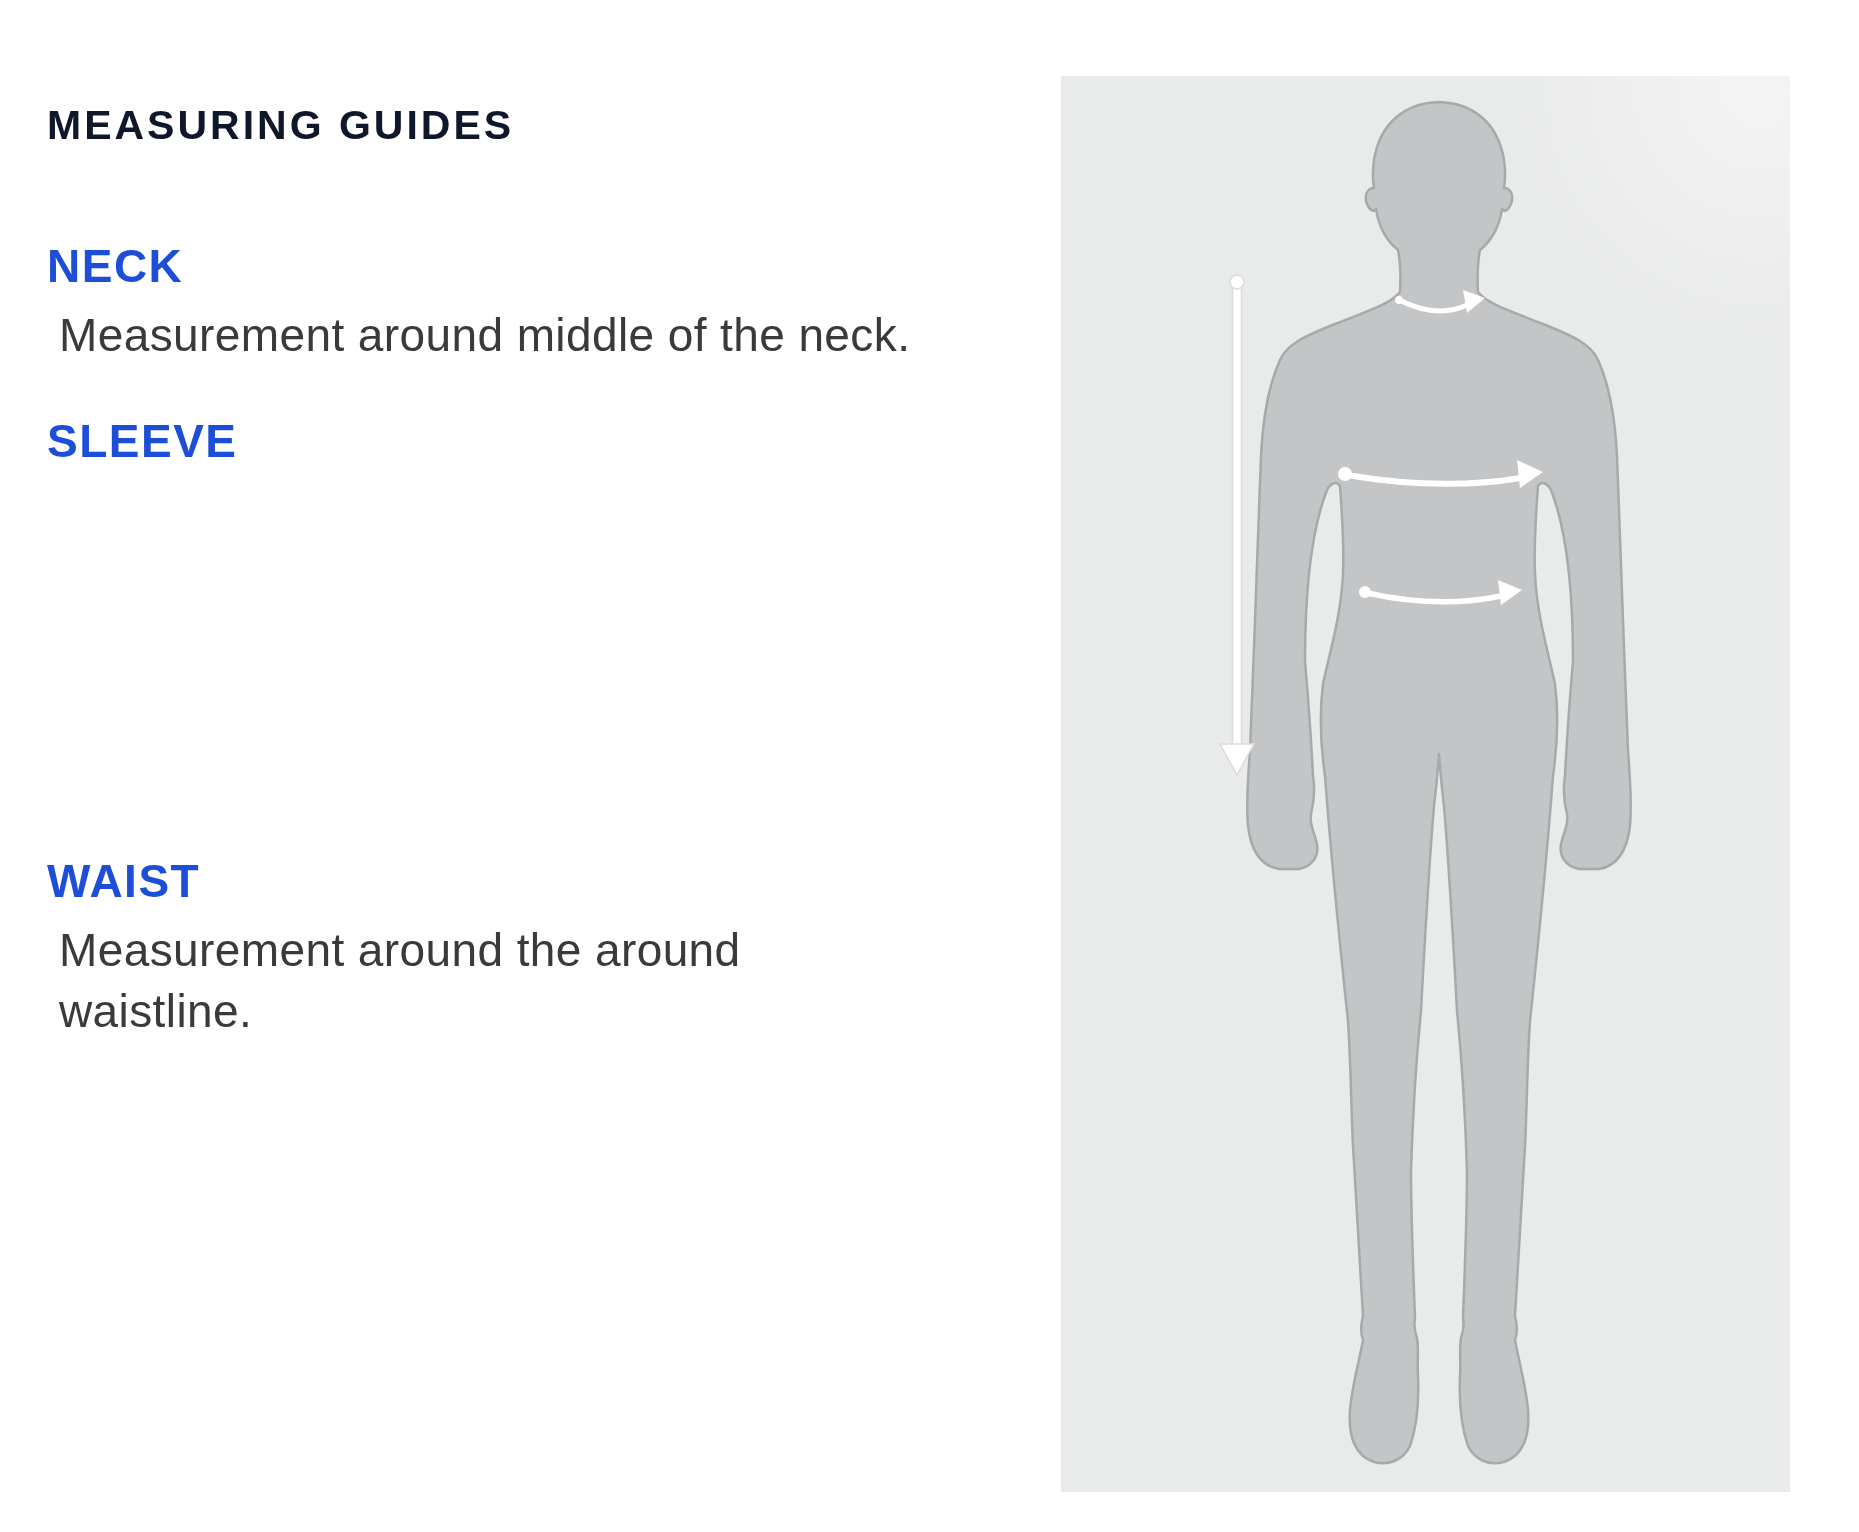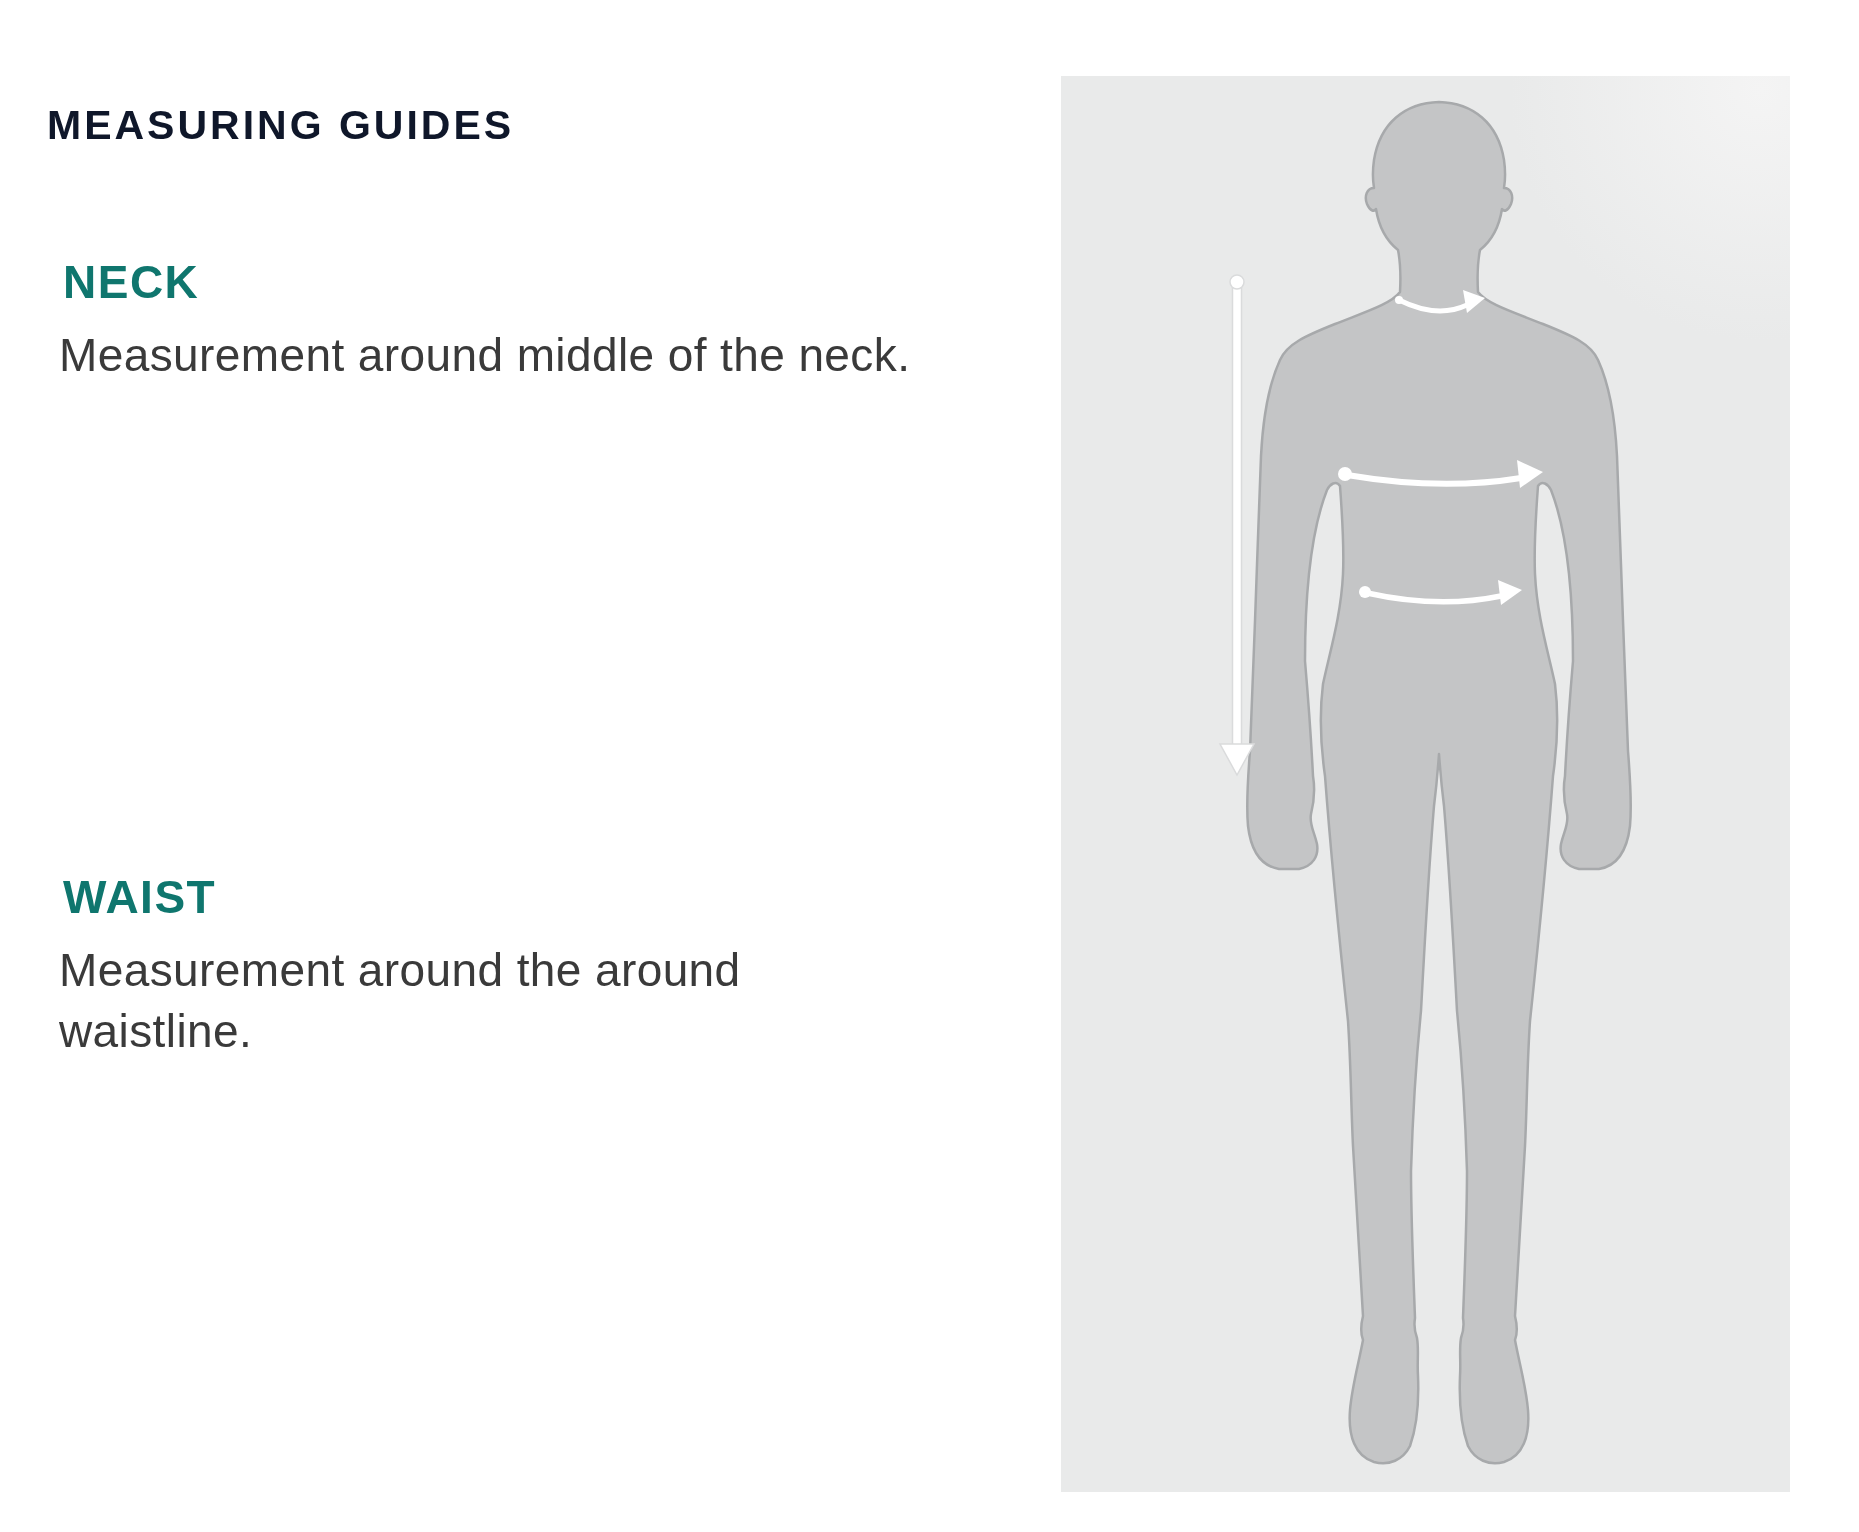--- a/index.html
+++ b/index.html
@@ -11,21 +11,21 @@
     position:absolute;left:47px;top:68px;
     font-size:41px;font-weight:800;letter-spacing:3px;color:#0f172a;line-height:46px;
     white-space:nowrap;
   }
   .section{position:absolute;left:47px;width:900px;}
   .section-neck{top:239px;}
   .section-sleeve{top:414px;}
   .section-chest{top:656px;}
   .section-waist{top:854px;}
   .section h3{
-    margin:16px;font-size:46px;font-weight:800;letter-spacing:1.5px;color:#0f766e;line-height:54px;
+    margin:0;font-size:46px;font-weight:800;letter-spacing:1.5px;color:#1d4ed8;line-height:54px;
   }
   .section p{
     margin:12px;font-size:46px;font-weight:400;letter-spacing:0.4px;color:#3a3a3a;line-height:61px;
     white-space:pre-line;
   }
   .figure-panel{
     position:absolute;left:1061px;top:76px;width:729px;height:1416px;
     background:radial-gradient(circle at 96% 1%, #f4f4f4 0%, #e9eaea 16%);
   }
   .figure-panel svg{display:block;width:100%;height:100%;}
@@ -38,20 +38,21 @@
 <body>
 
 <h2 class="guide-title">MEASURING GUIDES</h2>
 
 <section class="section section-neck">
   <h3>NECK</h3>
   <p>Measurement around middle of the neck.</p>
 </section>
 
 <section class="section section-sleeve">
+  <h3>SLEEVE</h3>
 </section>
 
 <section class="section section-chest">
 </section>
 
 <section class="section section-waist">
   <h3>WAIST</h3>
   <p>Measurement around the around
 waistline.</p>
 </section>

